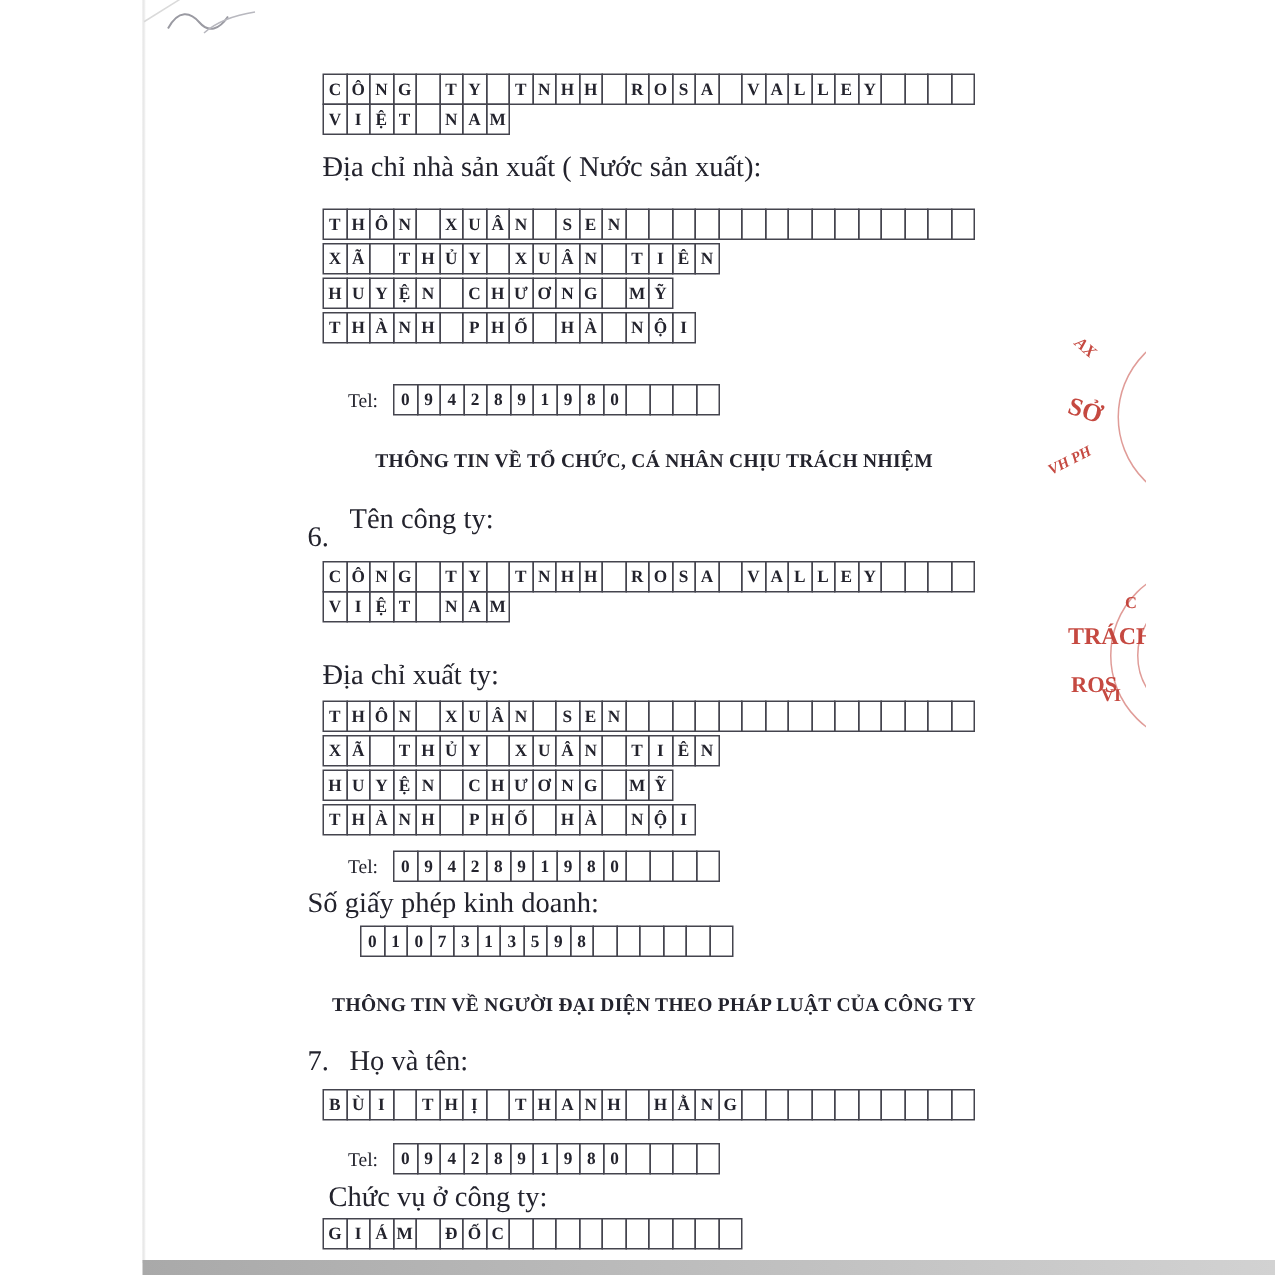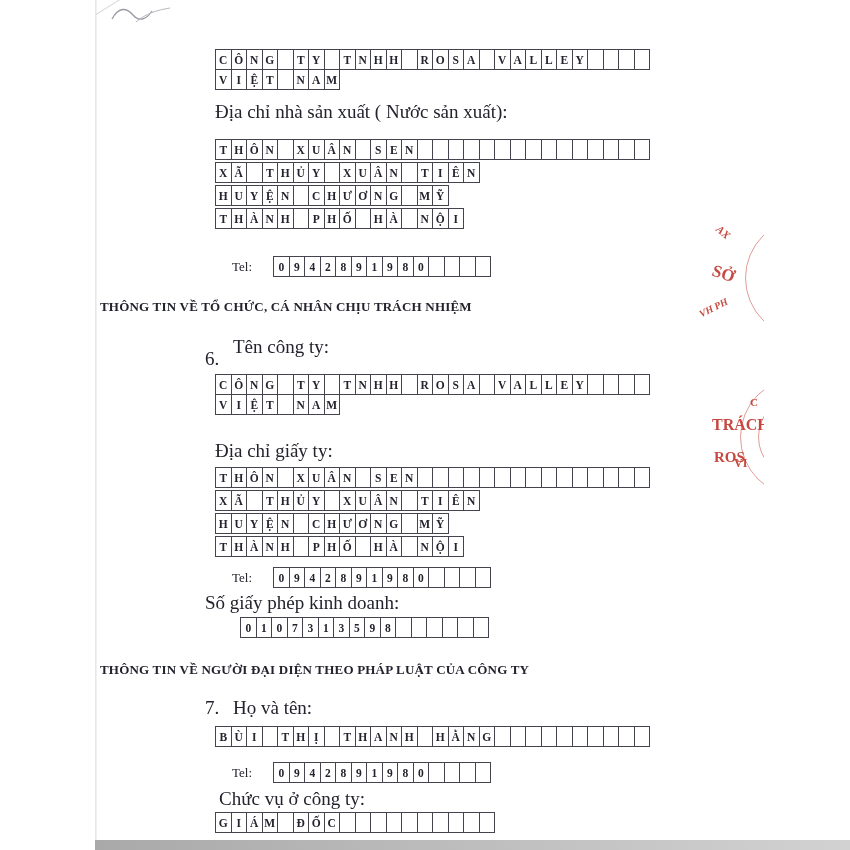--- a/index.html
+++ b/index.html
@@ -27,25 +27,25 @@
   .gridblock .gridrow + .gridrow { margin-top:-1px; }
   .gridblock.gaps .gridrow + .gridrow { margin-top:2px; }
   .cell {
     flex:0 0 16.5px; width:16.5px; height:21px; margin-left:-1px;
     border:1px solid var(--grid-line,#44444e);
     display:flex; align-items:center; justify-content:center;
     font-weight:bold; font-size:11.5px; color:var(--ink,#23232d);
   }
 
   .label { position:absolute; font-size:19px; color:var(--ink,#23232d); white-space:nowrap; }
-  .telrow { position:absolute; display:flex; align-items:center; gap:21px; }
+  .telrow { position:absolute; display:flex; align-items:center; gap:10px; }
   .label-inline { font-size:13px; color:var(--ink,#23232d); white-space:nowrap; }
 
   .heading {
-    position:absolute; left:100px; width:672px; text-align:left;
+    position:absolute; left:100px; width:672px; text-align:center;
     font-weight:bold; font-size:13px; line-height:16px;
     color:var(--ink,#23232d); letter-spacing:.2px;
   }
 
   
   .stamp-clip { position:absolute; left:690px; top:215px; width:74px; height:290px;
                 overflow:hidden; pointer-events:none; }
   .arc { position:absolute; border-radius:50%;
          border:1.5px solid var(--stamp,#c13a31); opacity:.5; }
   .stamptext { position:absolute; color:var(--stamp,#c13a31); font-weight:bold;
@@ -259,21 +259,21 @@
         <span class="cell">I</span>
         <span class="cell">Ệ</span>
         <span class="cell">T</span>
         <span class="cell"></span>
         <span class="cell">N</span>
         <span class="cell">A</span>
         <span class="cell">M</span>
       </div>
   </div>
 
-  <div class="label" style="left:215px; top:440px">Địa chỉ giấy ty:</div>
+  <div class="label" style="left:215px; top:440px">Địa chỉ xuất ty:</div>
 
   <div class="gridblock gaps" style="left:215px; top:467px">
     <div class="gridrow">
         <span class="cell">T</span>
         <span class="cell">H</span>
         <span class="cell">Ô</span>
         <span class="cell">N</span>
         <span class="cell"></span>
         <span class="cell">X</span>
         <span class="cell">U</span>

